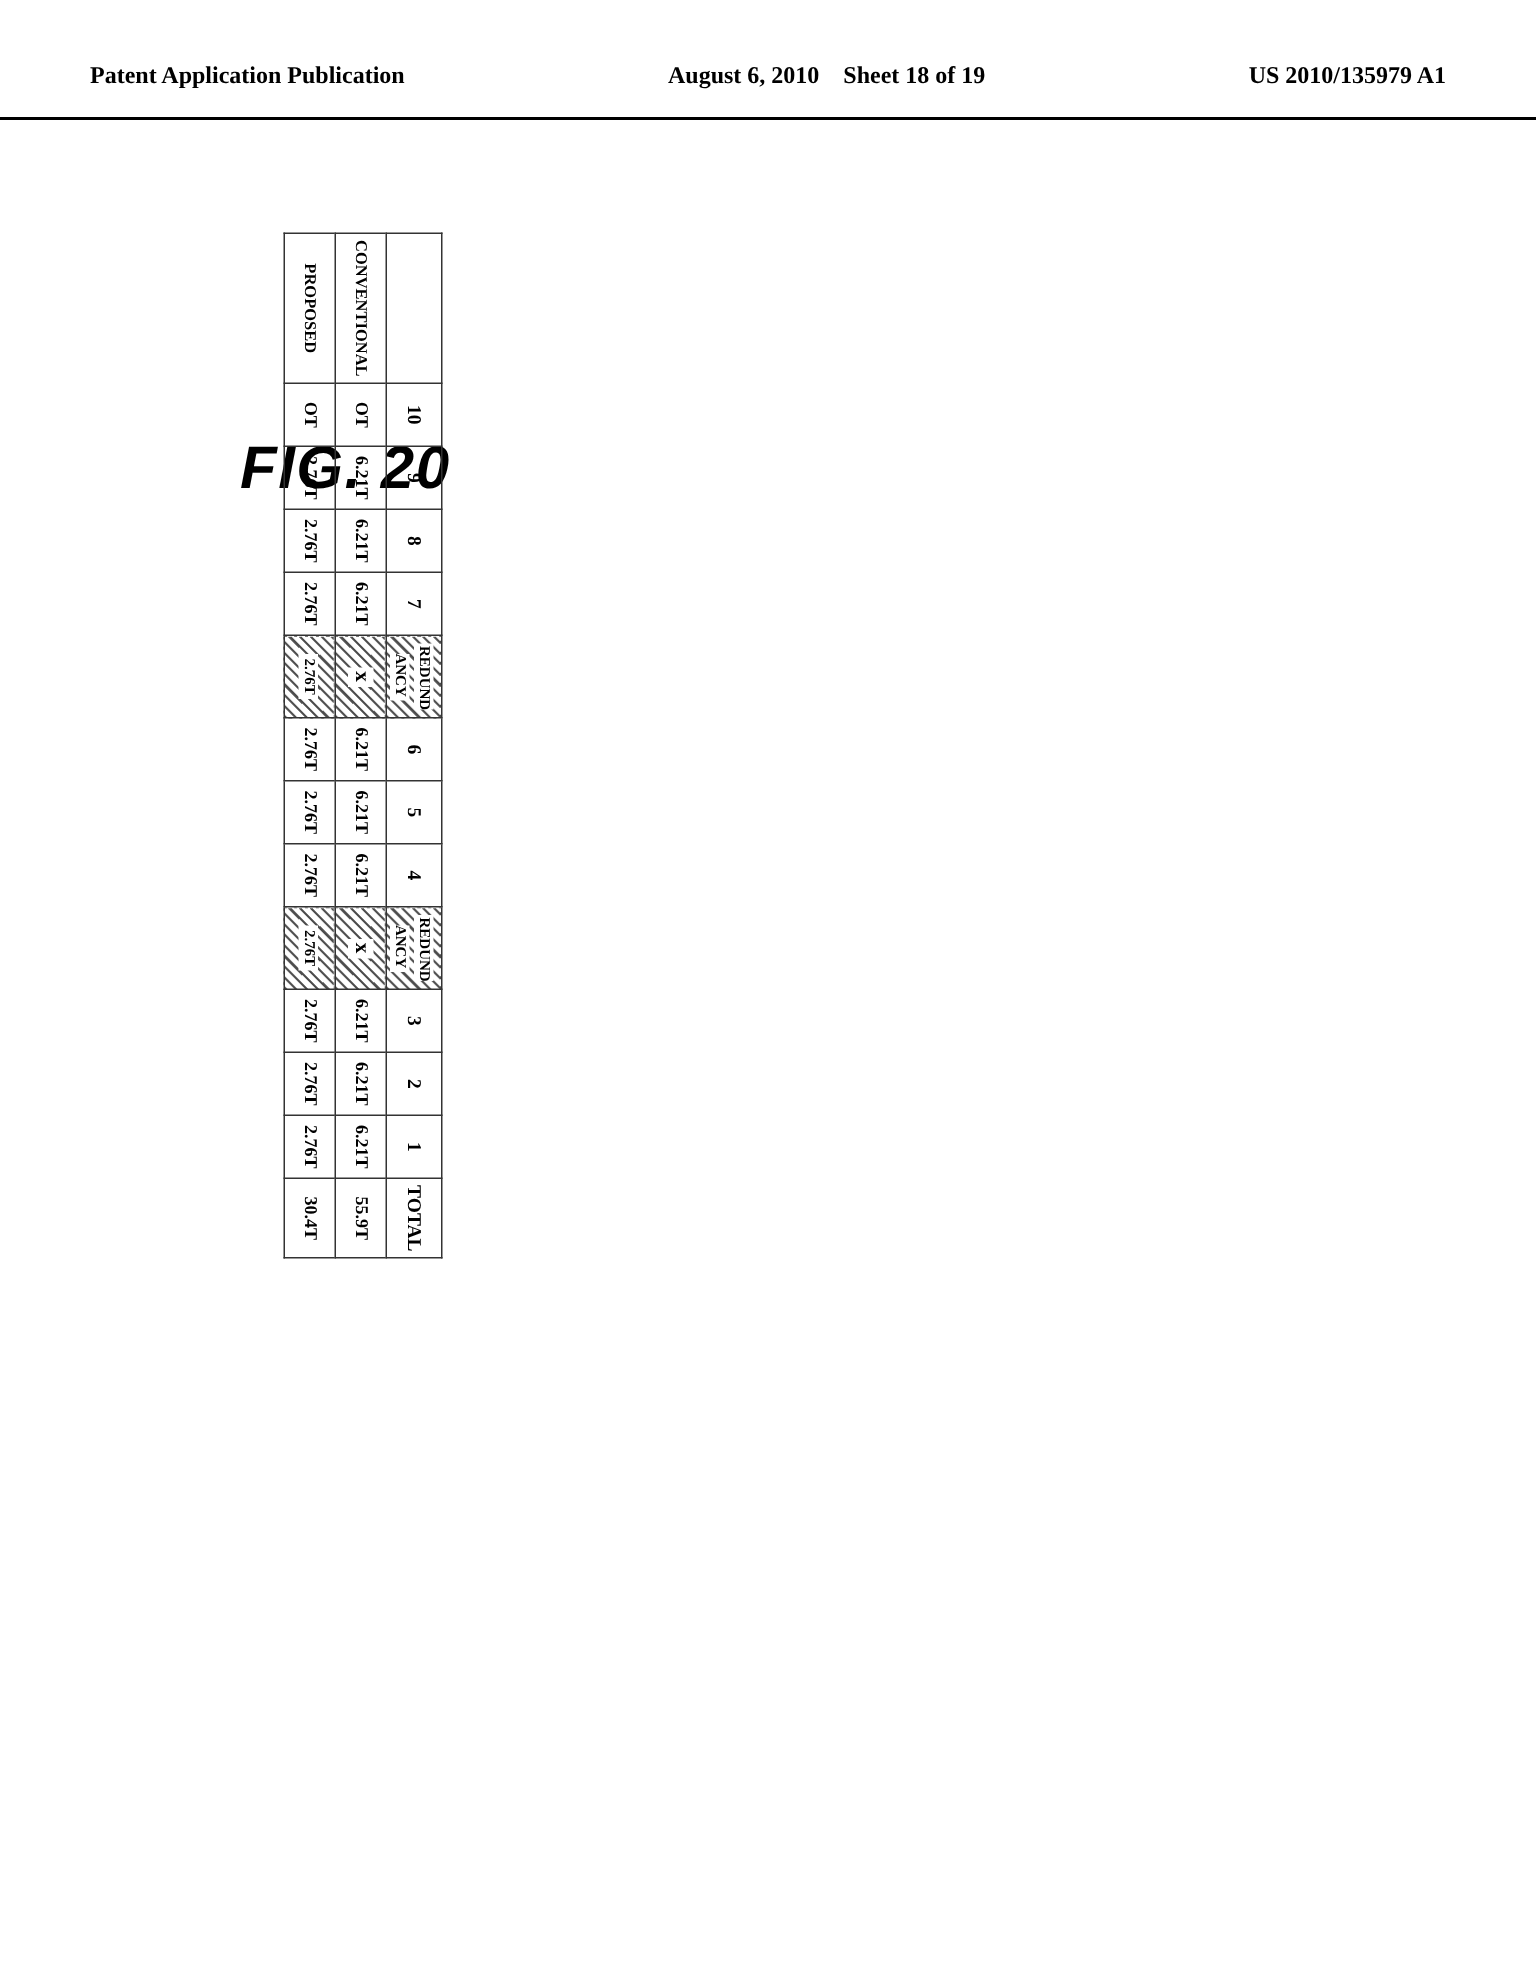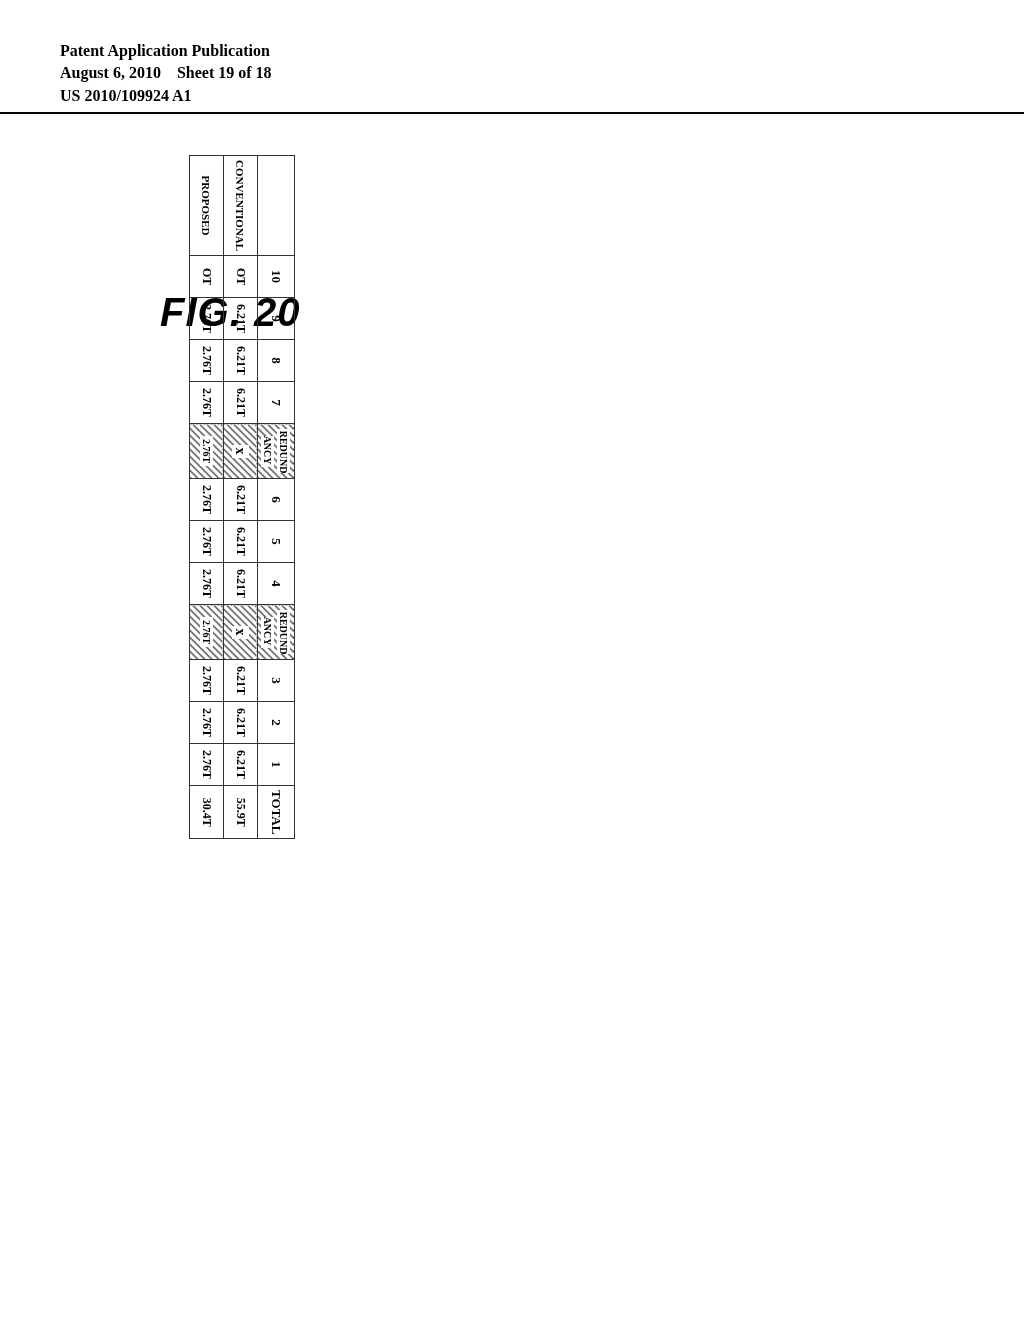--- a/index.html
+++ b/index.html
@@ -11,23 +11,22 @@
       font-family: 'Times New Roman', Times, serif;
       position: relative;
       overflow: hidden;
     }
 
     
     .header {
       display: flex;
       justify-content: space-between;
       align-items: flex-start;
-      padding: 40px 60px 5px 60px;
+      padding: 40px 60px 16px 60px;
       border-bottom: 2px solid #000;
-      flex-direction: column;
     }
 
     .header-left {
       font-size: 16px;
       font-weight: bold;
       line-height: 1.4;
     }
 
     .header-center {
       font-size: 16px;
@@ -120,23 +119,23 @@
       font-weight: bold;
     }
   </style>
 </head>
 <body>
 
 <div class="header">
   <div class="header-left">Patent Application Publication</div>
   <div class="header-center">
     <span>August 6, 2010</span>&nbsp;&nbsp;&nbsp;
-    <span>Sheet 19 of 18</span>
+    <span>Sheet 18 of 19</span>
   </div>
-  <div class="header-right">US 2010/109924 A1</div>
+  <div class="header-right">US 2010/135979 A1</div>
 </div>
 
 <div class="fig-title">FIG. 20</div>
 
 <div style="position: absolute; top: 155px; left: 295px; transform: rotate(90deg); transform-origin: 0 0;">
   <table class="data-table">
     <thead>
       <tr>
         <td class="row-label"></td>
         <td class="col-num">10</td>

